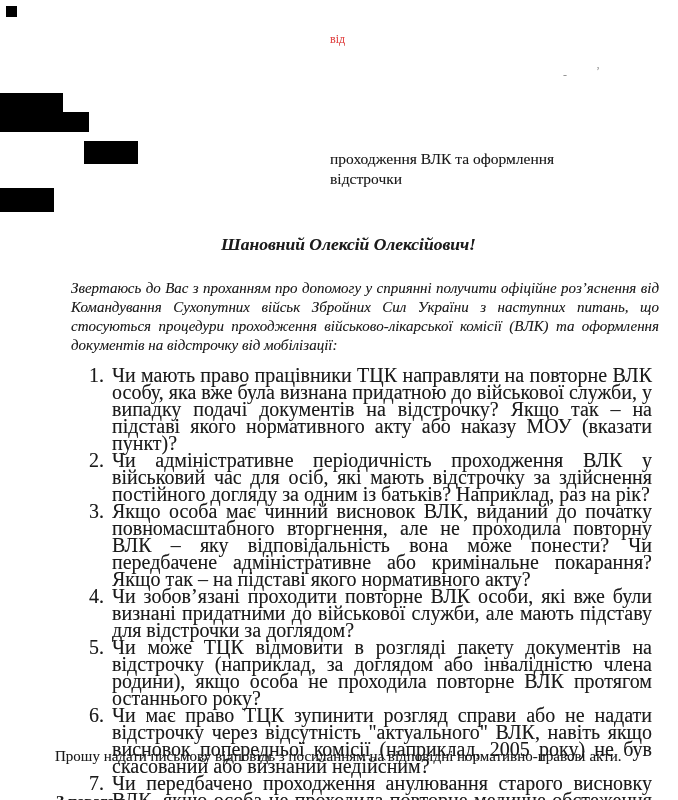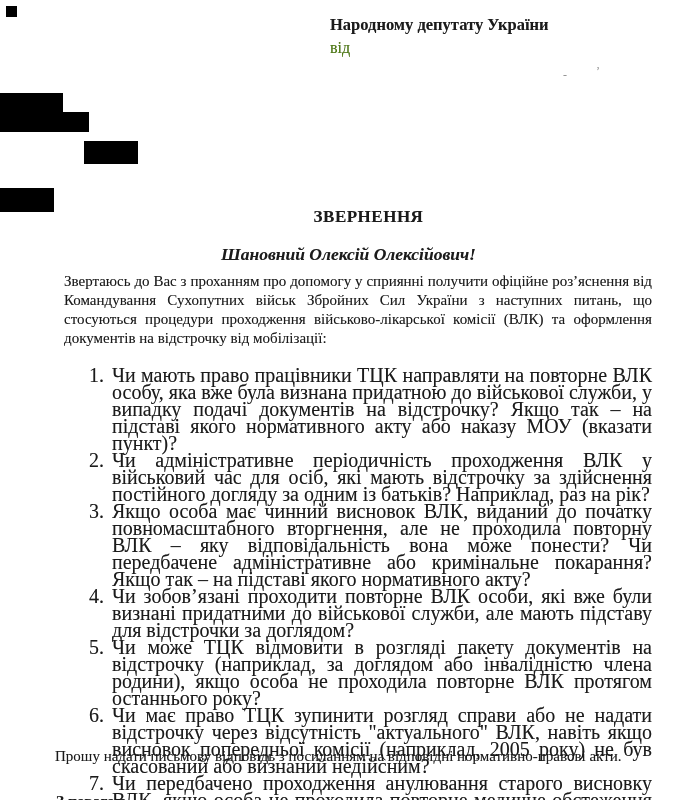--- a/index.html
+++ b/index.html
@@ -35,23 +35,23 @@
   }
   .addr-line2 {
     font-weight: bold;
     font-size: 16.5px;
     line-height: 18px;
     height: 14px;          
     overflow: hidden;
     margin-top: 4px;
   }
   .from-line {
-    font-size: 16px;
-    color: #4d7c0f;
-    margin-top: 3px;
+    font-size: 12px;
+    color: #ef4444;
+    margin-top: 19px;
   }
   .artifact {
     position: absolute;
     color: #8f8f8f;
     font-size: 12px;
     text-shadow: none;
   }
   .artifact.a1 { left: 563px; top: 68px; }
   .artifact.a2 { left: 596px; top: 64px; }
 
@@ -72,38 +72,39 @@
     top: 207px;
     width: 587px;
     text-align: center;
     font-weight: bold;
     font-size: 17px;
     letter-spacing: 0.5px;
   }
   .salutation {
     position: absolute;
     left: 55px;
-    top: 244px;
+    top: 234px;
     width: 587px;
     text-align: center;
     font-weight: bold;
     font-style: italic;
     font-size: 17.5px;
   }
 
   
   .intro {
     position: absolute;
     left: 55px;
     top: 263px;
     width: 588px;
-    margin: 9px;
+    margin: 16px;
     font-size: 15px;
     line-height: 19px;
     text-align: justify;
+    font-style: italic;
   }
   .questions {
     position: absolute;
     left: 100px;
     top: 355px;
     width: 540px;
     margin: 12px;
     padding: 0;
     list-style: none;
     counter-reset: q;
@@ -140,31 +141,30 @@
 
 <div class="page">
 
   <div class="redact sq"></div>
   <div class="redact r1"></div>
   <div class="redact r2"></div>
   <div class="redact r3"></div>
   <div class="redact r4"></div>
 
   <div class="addr">
-    <div class="addr-line1">Народному депутату України</div>
     <div class="from-line">від</div>
   </div>
 
   <span class="artifact a1">-</span>
   <span class="artifact a2">’</span>
 
   <div class="subject">
+    <div>проходження ВЛК та оформлення відстрочки</div>
   </div>
 
-  <div class="title">ЗВЕРНЕННЯ</div>
   <div class="salutation">Шановний Олексій Олексійович!</div>
 
   <p class="intro">Звертаюсь до Вас з проханням про допомогу у сприянні получити офіційне роз’яснення від Командування Сухопутних військ Збройних Сил України з наступних питань, що стосуються процедури проходження військово-лікарської комісії (ВЛК) та оформлення документів на відстрочку від мобілізації:</p>
 
   <ol class="questions">
     <li>Чи мають право працівники ТЦК направляти на повторне ВЛК особу, яка вже була визнана придатною до військової служби, у випадку подачі документів на відстрочку? Якщо так – на підставі якого нормативного акту або наказу МОУ (вказати пункт)?</li>
     <li>Чи адміністративне періодичність проходження ВЛК у військовий час для осіб, які мають відстрочку за здійснення постійного догляду за одним із батьків? Наприклад, раз на рік?</li>
     <li>Якщо особа має чинний висновок ВЛК, виданий до початку повномасштабного вторгнення, але не проходила повторну ВЛК – яку відповідальність вона може понести? Чи передбачене адміністративне або кримінальне покарання? Якщо так – на підставі якого нормативного акту?</li>
     <li>Чи зобов’язані проходити повторне ВЛК особи, які вже були визнані придатними до військової служби, але мають підставу для відстрочки за доглядом?</li>
     <li>Чи може ТЦК відмовити в розгляді пакету документів на відстрочку (наприклад, за доглядом або інвалідністю члена родини), якщо особа не проходила повторне ВЛК протягом останнього року?</li>

